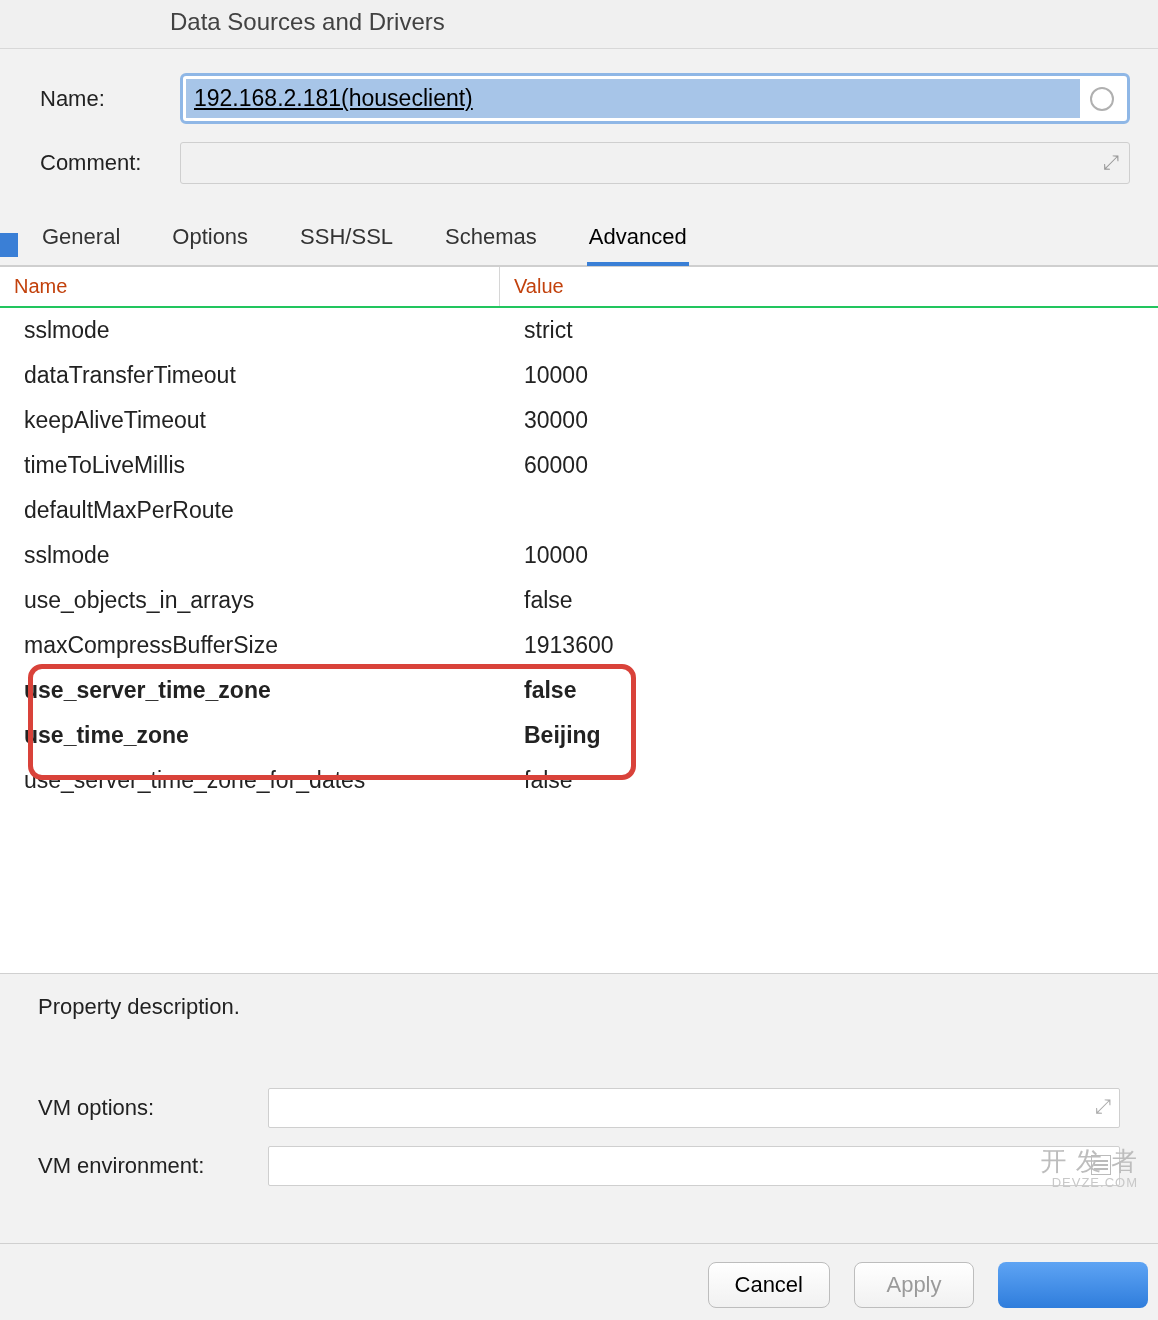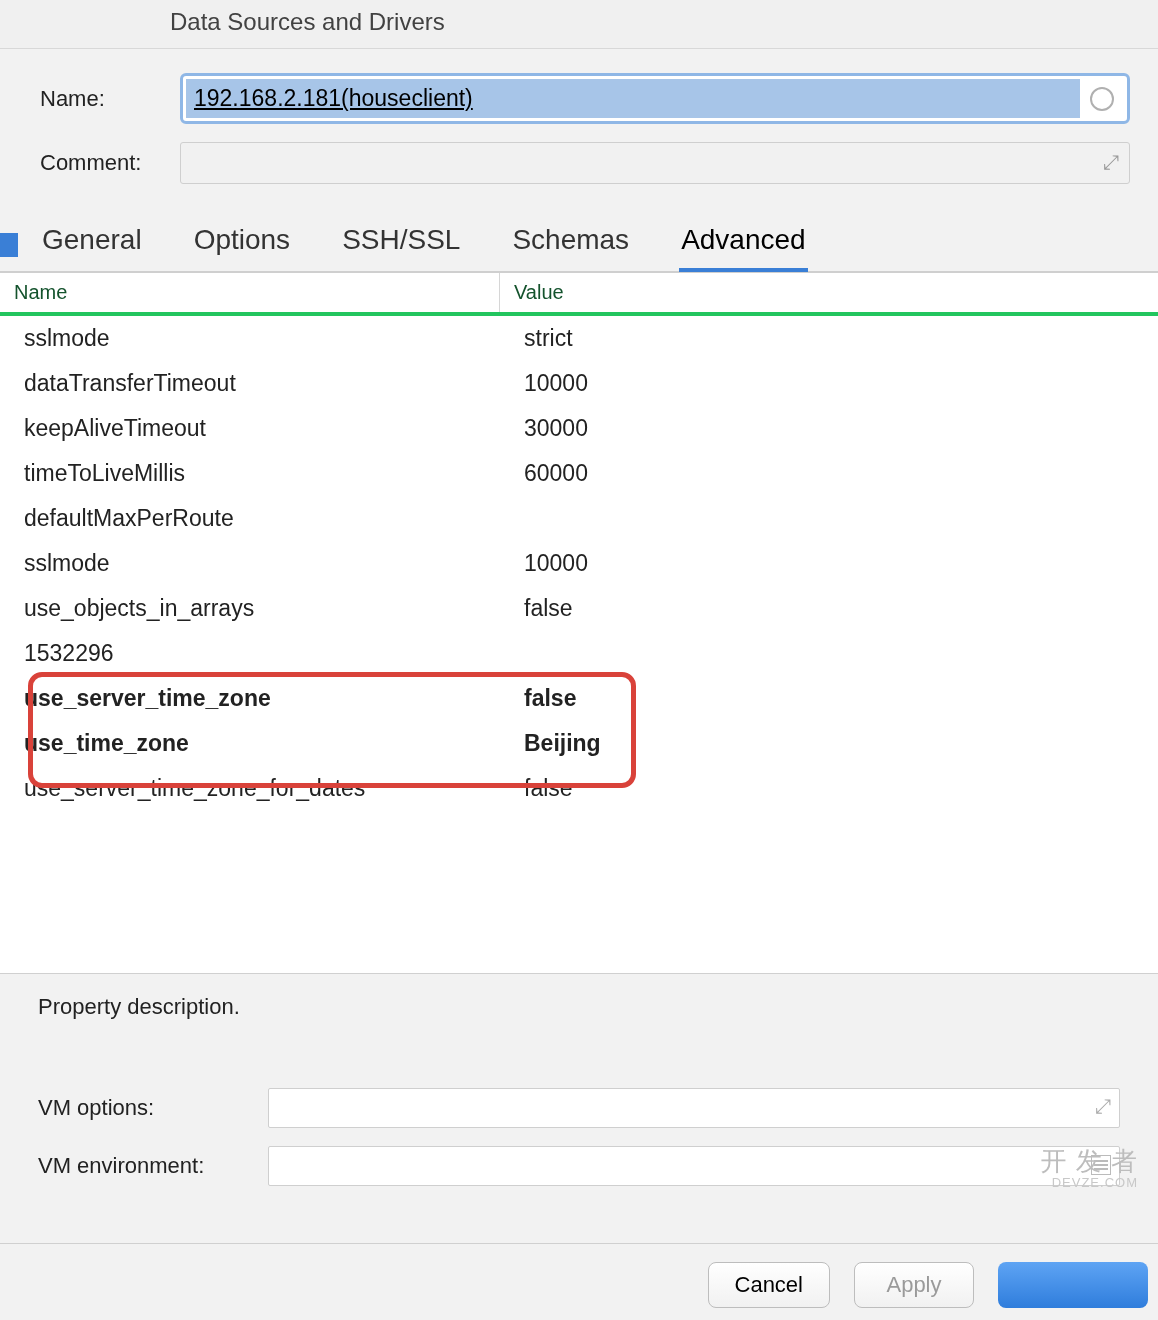--- a/index.html
+++ b/index.html
@@ -83,21 +83,21 @@
   .tabs {
     display: flex;
     gap: 48px;
     padding: 0 40px;
     border-bottom: 1px solid #cfcfcf;
     background: #f2f2f2;
     margin-top: 12px;
   }
   .tab {
     padding: 10px 2px 12px 2px;
-    font-size: 28px;
+    font-size: 22px;
     color: #333;
     cursor: pointer;
   }
   .tab.active {
     color: #000;
     border-bottom: 4px solid #3a7fd6;
     margin-bottom: -1px;
   }
   .left-stub {
     position: absolute;
@@ -107,24 +107,24 @@
   }
   .table-area {
     flex: 1;
     background: #fff;
     display: flex;
     flex-direction: column;
     border-top: 1px solid #cfcfcf;
   }
   .thead {
     display: flex;
-    border-bottom: 4px solid #22c55e;
+    border-bottom: 2px solid #22c55e;
     background: #fff;
     font-size: 20px;
-    color: #14532d;
+    color: #c2410c;
   }
   .th-name { width: 500px; padding: 8px 14px; border-right:1px solid #d6d6d6;}
   .th-val  { flex: 1; padding: 8px 14px; }
   .tbody { flex:1; position: relative; }
   .trow {
     display: flex;
     font-size: 23px;
     padding: 9px 0;
   }
   .trow .tname { width: 500px; padding-left: 24px; }
@@ -262,21 +262,22 @@
         </div>
         <div class="trow">
           <div class="tname">sslmode</div>
           <div class="tval">10000</div>
         </div>
         <div class="trow">
           <div class="tname">use_objects_in_arrays</div>
           <div class="tval">false</div>
         </div>
         <div class="trow">
-          <div class="tval">1532296</div>
+          <div class="tname">maxCompressBufferSize</div>
+          <div class="tval">1913600</div>
         </div>
         <div class="trow bold">
           <div class="tname">use_server_time_zone</div>
           <div class="tval">false</div>
         </div>
         <div class="trow bold">
           <div class="tname">use_time_zone</div>
           <div class="tval">Beijing</div>
         </div>
         <div class="trow">

